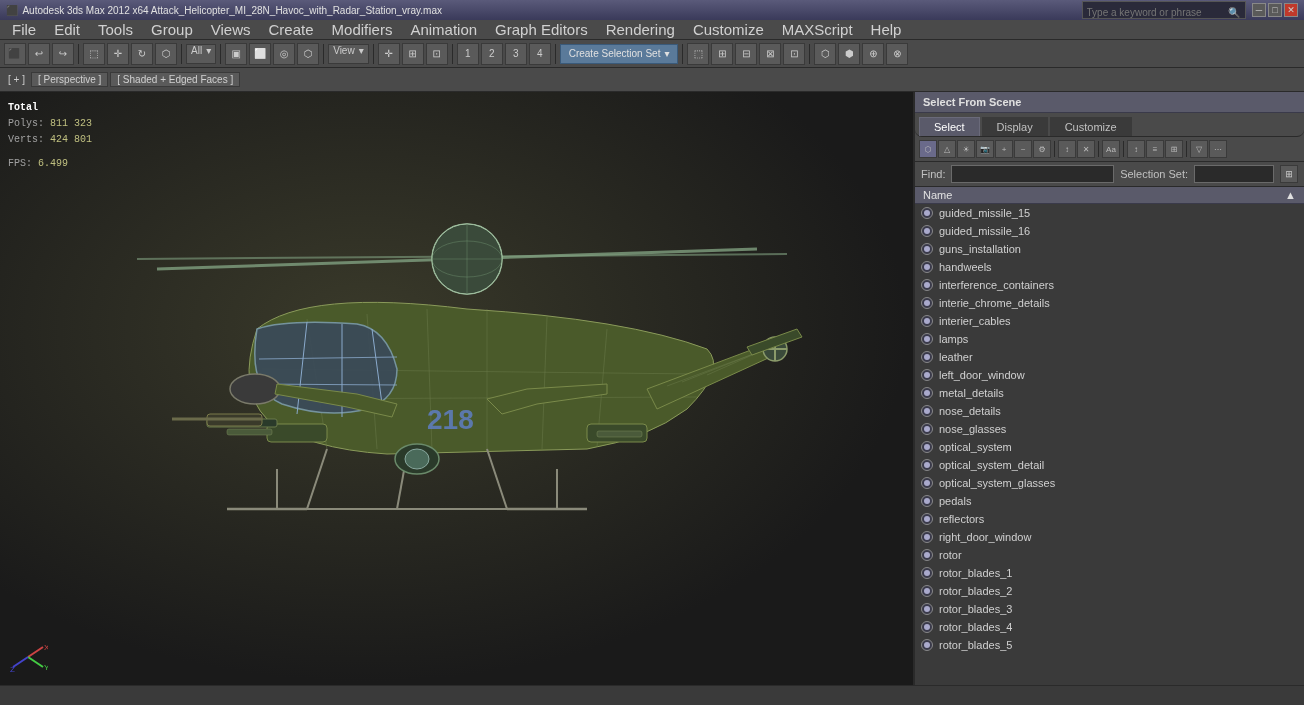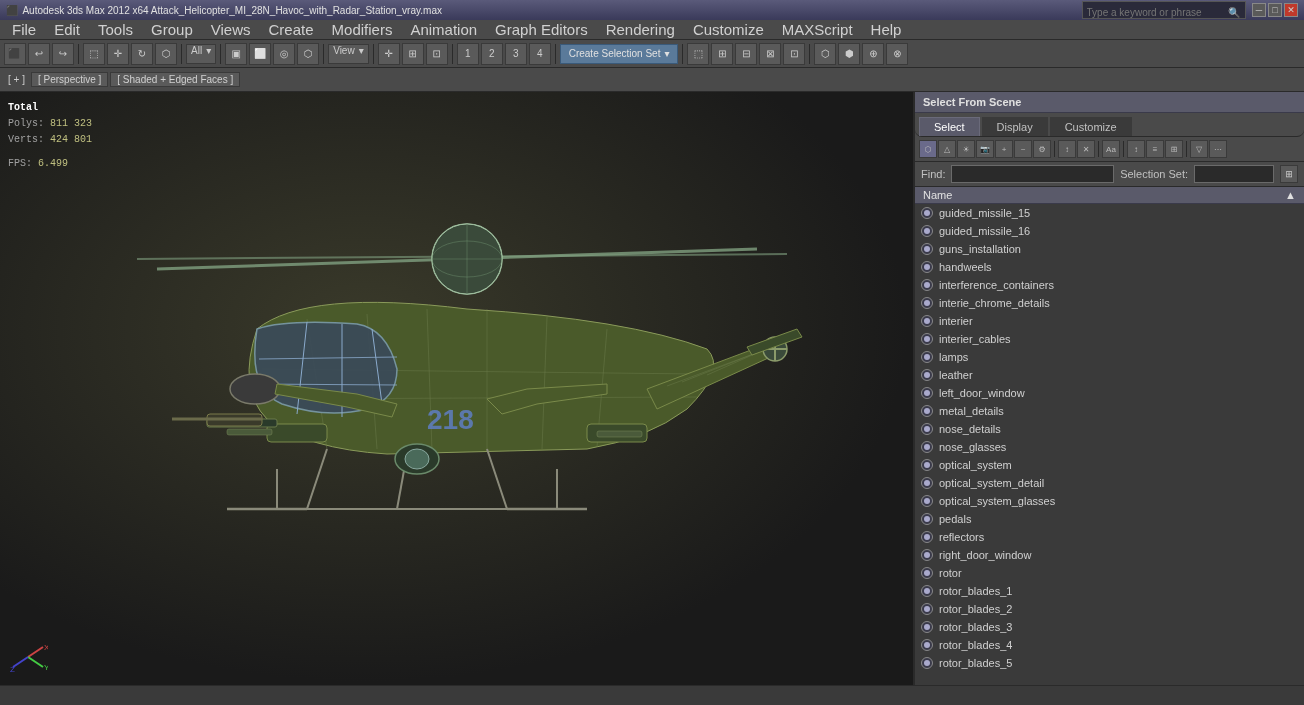--- a/index.html
+++ b/index.html
@@ -675,26 +675,20 @@
         <div class="object-item">
           <div class="obj-radio">
             <div class="obj-radio-inner"></div>
           </div>
           <span class="obj-name">interie_chrome_details</span>
         </div>
         <div class="object-item">
           <div class="obj-radio">
             <div class="obj-radio-inner"></div>
           </div>
-          <span class="obj-name">interier</span>
-        </div>
-        <div class="object-item">
-          <div class="obj-radio">
-            <div class="obj-radio-inner"></div>
-          </div>
           <span class="obj-name">interier_cables</span>
         </div>
         <div class="object-item">
           <div class="obj-radio">
             <div class="obj-radio-inner"></div>
           </div>
           <span class="obj-name">lamps</span>
         </div>
         <div class="object-item">
           <div class="obj-radio">

